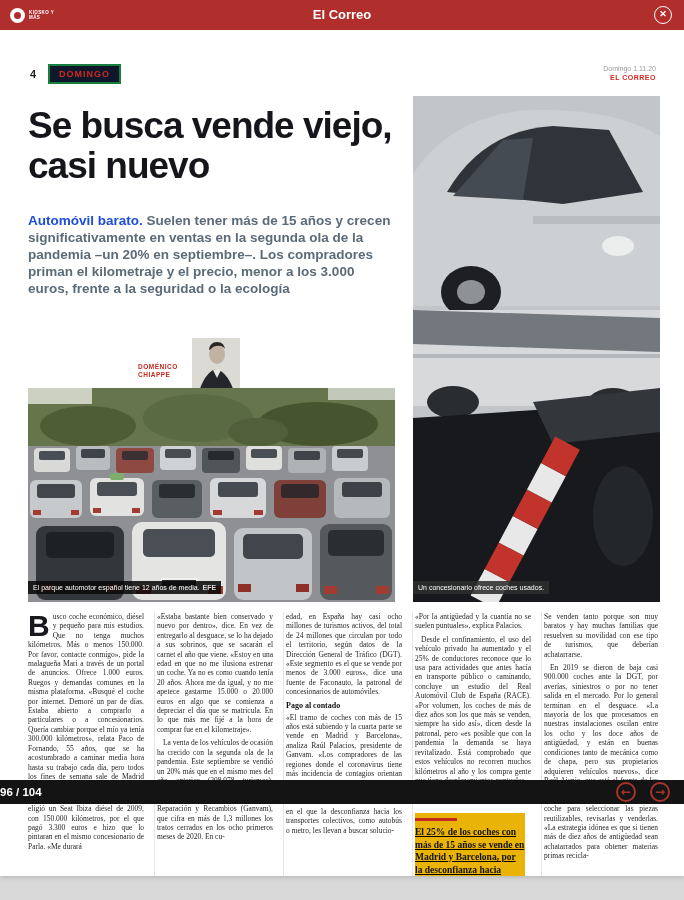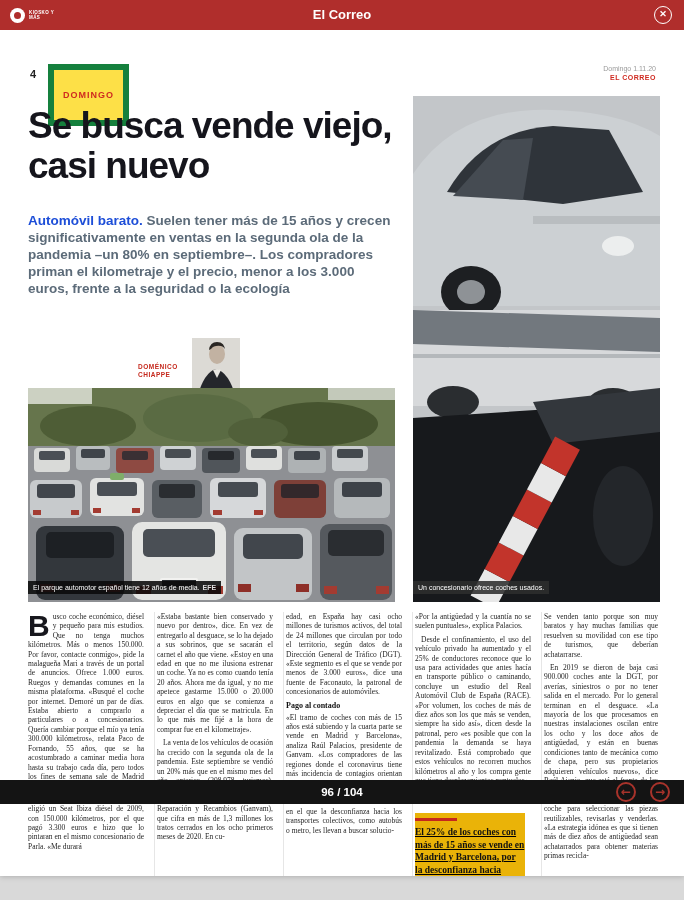--- a/index.html
+++ b/index.html
@@ -12,21 +12,21 @@
   .logo-badge { width:15px; height:15px; background:#fff; border-radius:50%; position:relative; }
   .logo-badge::after { content:""; position:absolute; left:4px; top:4px; width:7px; height:7px; background:#b02e2c; border-radius:50%; }
   .logo-text { width:36px; font:bold 4.5px/5.5px "Liberation Sans",sans-serif; color:#fff; letter-spacing:.4px; text-transform:uppercase; }
   .appbar-title { position:absolute; left:0; right:0; text-align:center; color:#fff; font:bold 13px/30px "Liberation Sans",sans-serif; }
   .close-btn { position:absolute; right:12px; top:6px; width:18px; height:18px; border:1.5px solid #fff; border-radius:50%; color:#fff; font:bold 9px/15px "Liberation Sans",sans-serif; text-align:center; cursor:pointer; }
 
   
   .page { position:absolute; top:30px; left:0; width:684px; height:846px; background:#ffffff; box-shadow:0 0 6px rgba(0,0,0,.25); }
 
   .pg-num { position:absolute; left:30px; top:38px; font:bold 11px "Liberation Sans",sans-serif; color:#222; }
-  .section-box { position:absolute; left:48px; top:34px; border:6px solid #15803d; background:#fde047; padding:20px 9px; font:bold 9px "Liberation Sans",sans-serif; color:#cf2a20; letter-spacing:1px; }
+  .section-box { position:absolute; left:48px; top:34px; border:2px solid #15803d; background:#0f172a; padding:3px 9px; font:bold 9px "Liberation Sans",sans-serif; color:#cf2a20; letter-spacing:1px; }
   .dateline { position:absolute; right:28px; top:34px; text-align:right; }
   .dateline .d1 { font:7px/9px "Liberation Sans",sans-serif; color:#9a9a9a; }
   .dateline .d2 { font:bold 7px/9px "Liberation Sans",sans-serif; color:#cf2a20; letter-spacing:.5px; }
 
   .headline { position:absolute; left:28px; top:76px; width:370px; font:800 37px/40px "Liberation Sans",sans-serif; color:#15151c; letter-spacing:-1px; }
   .lead { position:absolute; left:28px; top:182px; width:366px; font:bold 13.5px/17px "Liberation Sans",sans-serif; color:#5c6b79; }
   .lead .lead-label { color:#1d4ed8; }
 
   .byline { position:absolute; left:138px; top:333px; width:52px; font:bold 6.5px/8px "Liberation Sans",sans-serif; color:#c5281c; letter-spacing:.5px; text-align:left; }
   .portrait { position:absolute; left:192px; top:308px; width:48px; height:60px; }
@@ -44,21 +44,21 @@
   .bp { font:7.5px/9.4px "Liberation Serif","DejaVu Serif",serif; color:#1f1f1f; text-align:justify; margin-bottom:4px; }
   .bp.indent { text-indent:6px; }
   .dropcap { float:left; font:800 30px/25px "Liberation Sans",sans-serif; color:#17171d; margin:1px 3px 0 0; }
   .subhead { font:bold 8px/10px "Liberation Serif","DejaVu Serif",serif; color:#111; margin:3px 0 2px; }
   .pullquote-wrap { position:absolute; bottom:0; left:0; right:16px; background:#eab308; padding-top:5px;text-decoration:underline; }
   .pullquote-rule { width:42px; height:3px; background:#c5281c; margin-bottom:5px; }
   .pullquote { font:bold 9.5px/12.5px "Liberation Serif","DejaVu Serif",serif; color:#111; text-align:left; }
 
   
   .footer { position:absolute; left:0; bottom:0; width:684px; height:24px; background:#141414; z-index:30; }
-  .page-indicator { position:absolute; left:0; right:0; text-align:center; color:#fff; font:bold 11.5px/24px "Liberation Sans",sans-serif; }
+  .page-indicator { position:absolute; left:0; right:0; text-align:left; color:#fff; font:bold 11.5px/24px "Liberation Sans",sans-serif; }
   .nav-btn { position:absolute; top:2px; width:20px; height:20px; border:2px solid #a8332b; border-radius:50%; color:#a8332b; font:bold 12px/17px "DejaVu Sans",sans-serif; text-align:center; cursor:pointer; background:transparent; }
   .nav-prev { right:48px; }
   .nav-next { right:14px; }
 </style>
 </head>
 <body>
 
 <div class="stage">
 
   <div class="appbar">
@@ -74,21 +74,21 @@
 
     <div class="pg-num">4</div>
     <div class="section-box">DOMINGO</div>
     <div class="dateline">
       <div class="d1">Domingo 1.11.20</div>
       <div class="d2">EL CORREO</div>
     </div>
 
     <h1 class="headline">Se busca vende viejo, casi nuevo</h1>
 
-    <p class="lead"><span class="lead-label">Automóvil barato.</span><span> Suelen tener más de 15 años y crecen significativamente en ventas en la segunda ola de la pandemia –un 80% en septiembre–. Los compradores priman el kilometraje y el precio, menor a los 3.000 euros, frente a la seguridad o la ecología</span></p>
+    <p class="lead"><span class="lead-label">Automóvil barato.</span><span> Suelen tener más de 15 años y crecen significativamente en ventas en la segunda ola de la pandemia –un 20% en septiembre–. Los compradores priman el kilometraje y el precio, menor a los 3.000 euros, frente a la seguridad o la ecología</span></p>
 
     <div class="byline">DOMÉNICO CHIAPPE</div>
 
     <div class="portrait">
       <svg width="48" height="60" viewBox="0 0 48 60">
         <rect width="48" height="60" fill="#dcdad5"></rect>
         <rect width="48" height="60" fill="none"></rect>
         <ellipse cx="25" cy="16" rx="8" ry="10" fill="#c2b2a2"></ellipse>
         <path d="M17,12 Q18,4 25,4 Q33,4 33,13 Q33,9 29,8 Q22,7 19,11 Z" fill="#2a2623"></path>
         <path d="M5,60 Q12,34 24,31 Q37,34 44,60 Z" fill="#24262b"></path>

